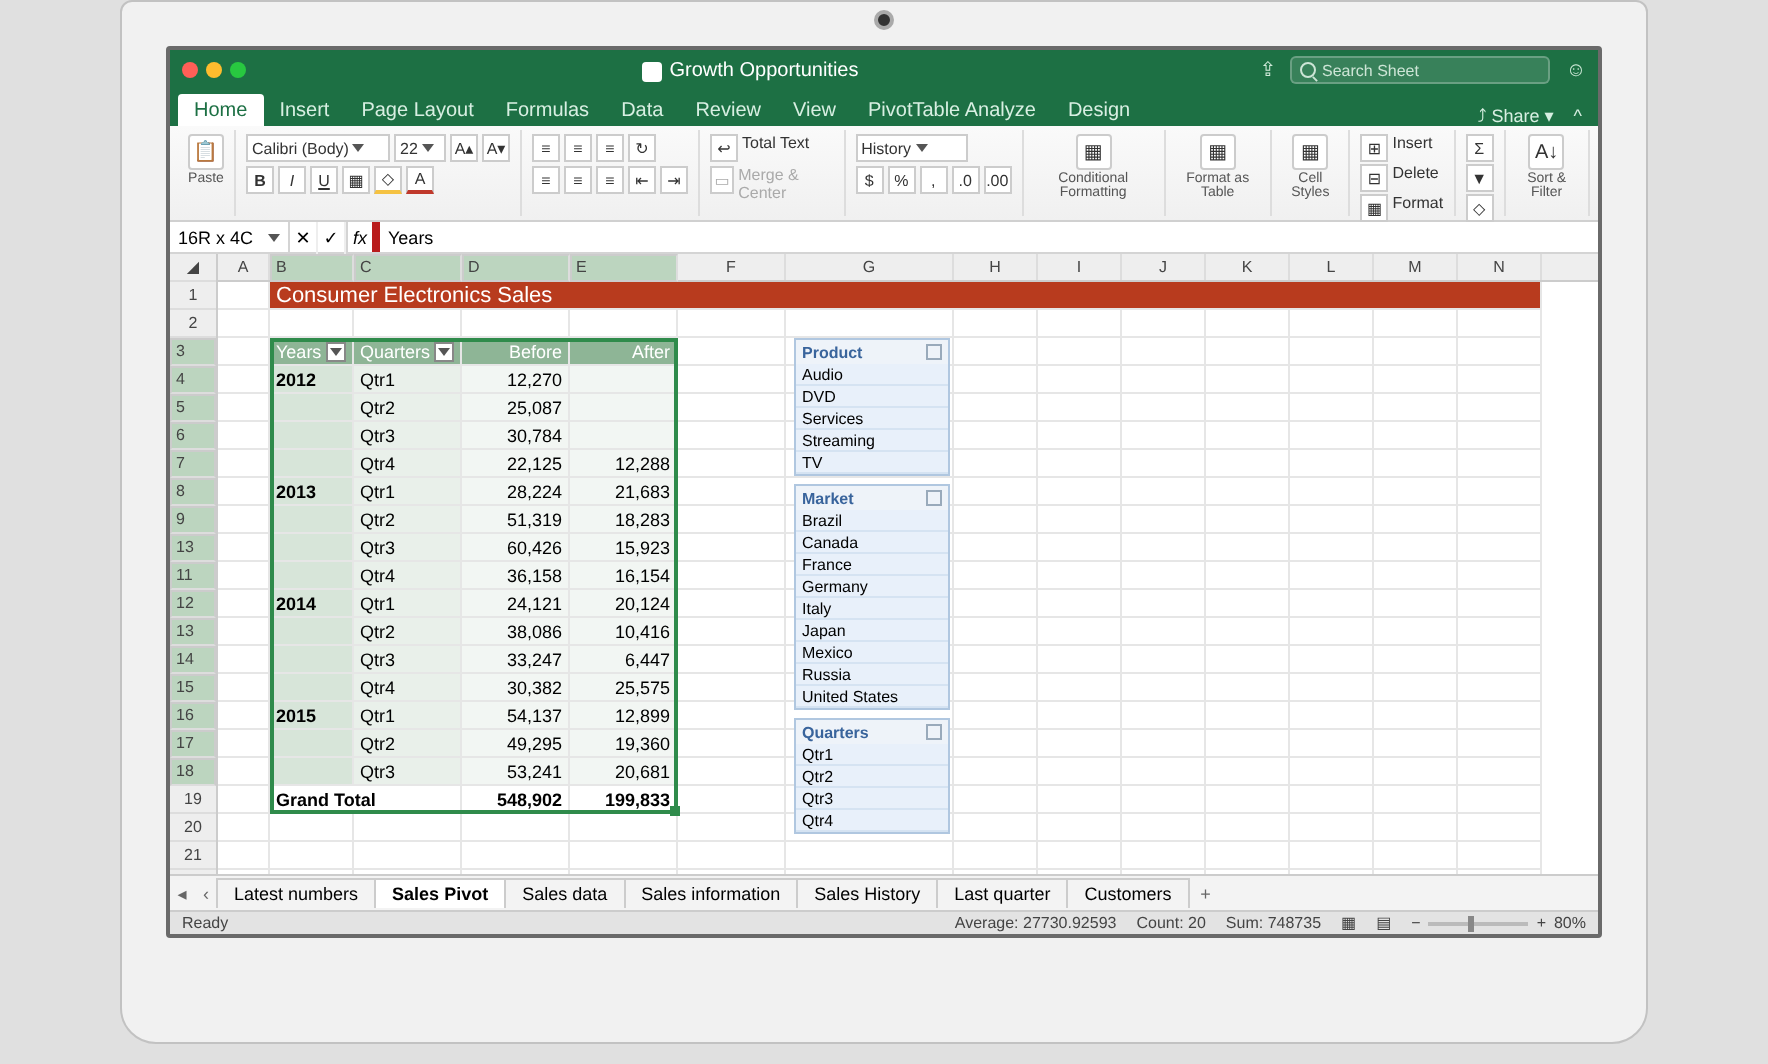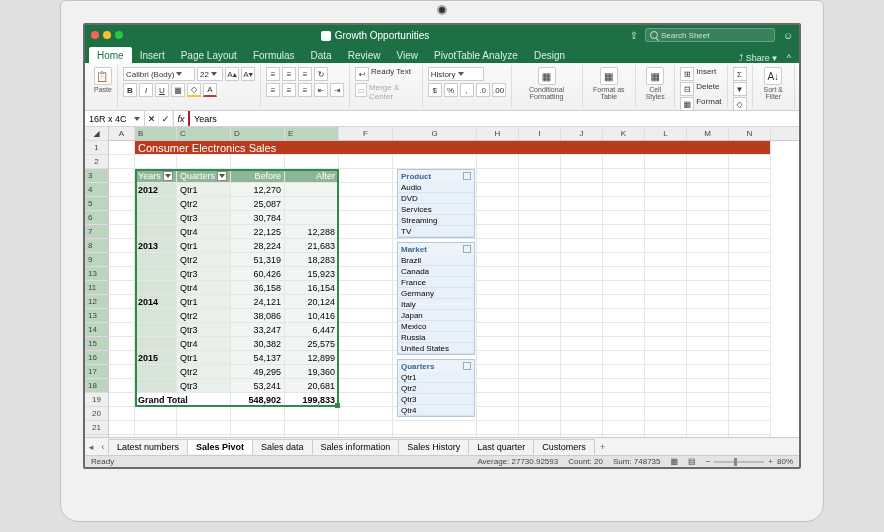--- a/index.html
+++ b/index.html
@@ -37,21 +37,21 @@
   .sel { height:14px; border:1px solid #ccc; background:#fff; font-size:8px; padding:0 2px; display:flex; align-items:center; gap:2px;}
   .sel .caret { width:0;height:0;border-left:3px solid transparent;border-right:3px solid transparent;border-top:4px solid #555;}
   .btn-s { width:14px;height:14px;border:1px solid #ccc;background:#fff;font-size:8px;display:flex;align-items:center;justify-content:center;}
   .row2 { display:flex; gap:2px;}
 
   
   .fx-row { height:16px; display:flex; border-bottom:1px solid #d4d4d4; }
   .namebox { width:60px; border-right:1px solid #d4d4d4; font-size:9px; padding:0 4px; display:flex; align-items:center; gap:2px;}
   .fx-btns { display:flex; border-right:1px solid #d4d4d4;}
   .fx-btns div { width:14px; height:16px; display:flex; align-items:center; justify-content:center; font-size:9px; border-right:1px solid #eee;}
-  .fxlabel { width:16px; font-style:italic; font-size:9px; display:flex; align-items:center; justify-content:center; border-right:2px solid #b91c1c;}
+  .fxlabel { width:16px; font-style:italic; font-size:9px; display:flex; align-items:center; justify-content:center; border-right:4px solid #b91c1c;}
   .fxval { flex:1; font-size:9px; padding-left:4px; display:flex; align-items:center;}
 
   
   .workspace { position:absolute; top:102px; bottom:30px; left:0; right:0; display:flex; background:#fff;}
   .gutter { width:24px; background:#eee; border-right:1px solid #ccc;}
   .gutter .r { height:14px; font-size:8px; color:#444; text-align:center; line-height:14px; border-bottom:1px solid #ddd;}
   .gutter .r.sel { background:#bcd5bf; }
   .grid { flex:1; position:relative; overflow:hidden;}
   .colhdr { height:14px; display:flex; background:#eee; border-bottom:1px solid #ccc;}
   .colhdr div { border-right:1px solid #ddd; font-size:8px; color:#444; text-align:center; line-height:14px;}
@@ -180,21 +180,21 @@
           <div class="btn-s">≡</div>
           <div class="btn-s">≡</div>
           <div class="btn-s">≡</div>
           <div class="btn-s">⇤</div>
           <div class="btn-s">⇥</div>
         </div>
       </div>
       <div class="rgrp" style="align-items:flex-start;gap:2px">
         <div class="row2">
             <div class="btn-s">↩</div>
-            <span>Ready Text</span>
+            <span>Total Text</span>
           </div>
         <div class="row2" style="color:#aaa">
             <div class="btn-s">▭</div>
             <span>Merge &amp; Center</span>
           </div>
       </div>
       <div class="rgrp" style="align-items:flex-start;gap:2px">
         <div class="sel" style="width:56px">
             <span>History</span>
             <div class="caret"></div>

